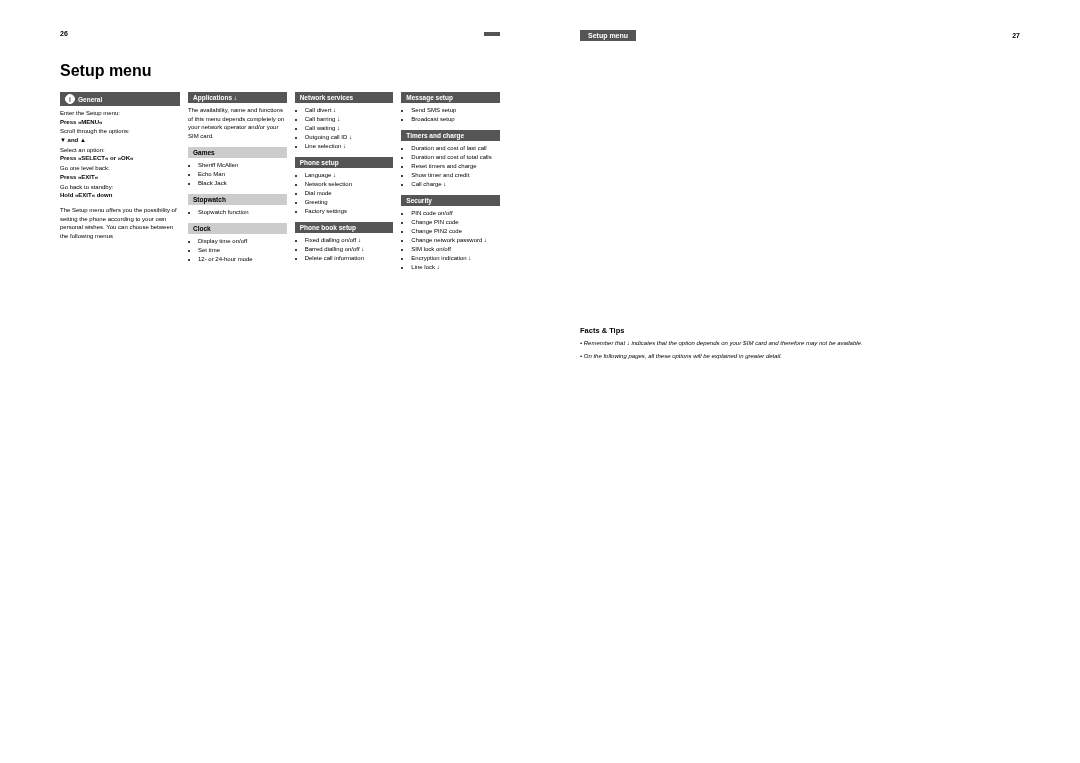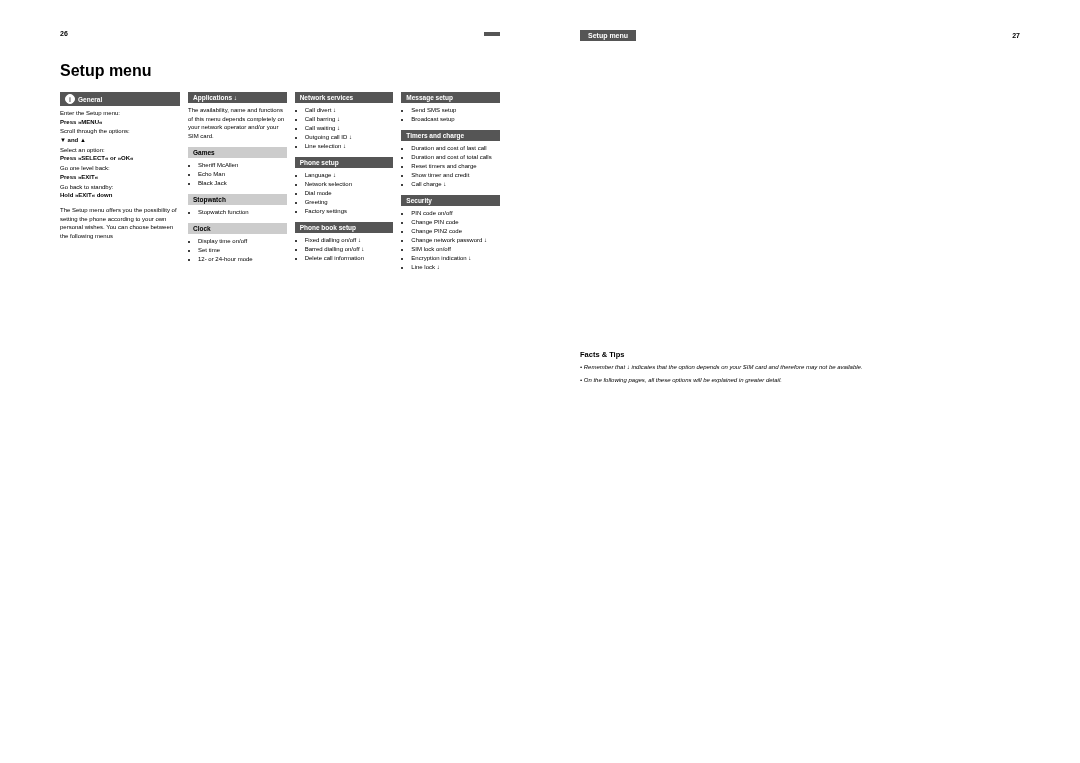--- a/index.html
+++ b/index.html
@@ -29,21 +29,21 @@
       position: relative;
       padding: 50px 40px 30px 60px;
     }
 
     
     .right-page {
       width: 540px;
       height: 763px;
       background: #ffffff;
       position: relative;
-      padding: 50px 60px 30px 40px;
+      padding: 26px 60px 30px 40px;
     }
 
     
     .header-bar {
       position: absolute;
       top: 30px;
       left: 0;
       right: 0;
       display: flex;
       justify-content: space-between;

